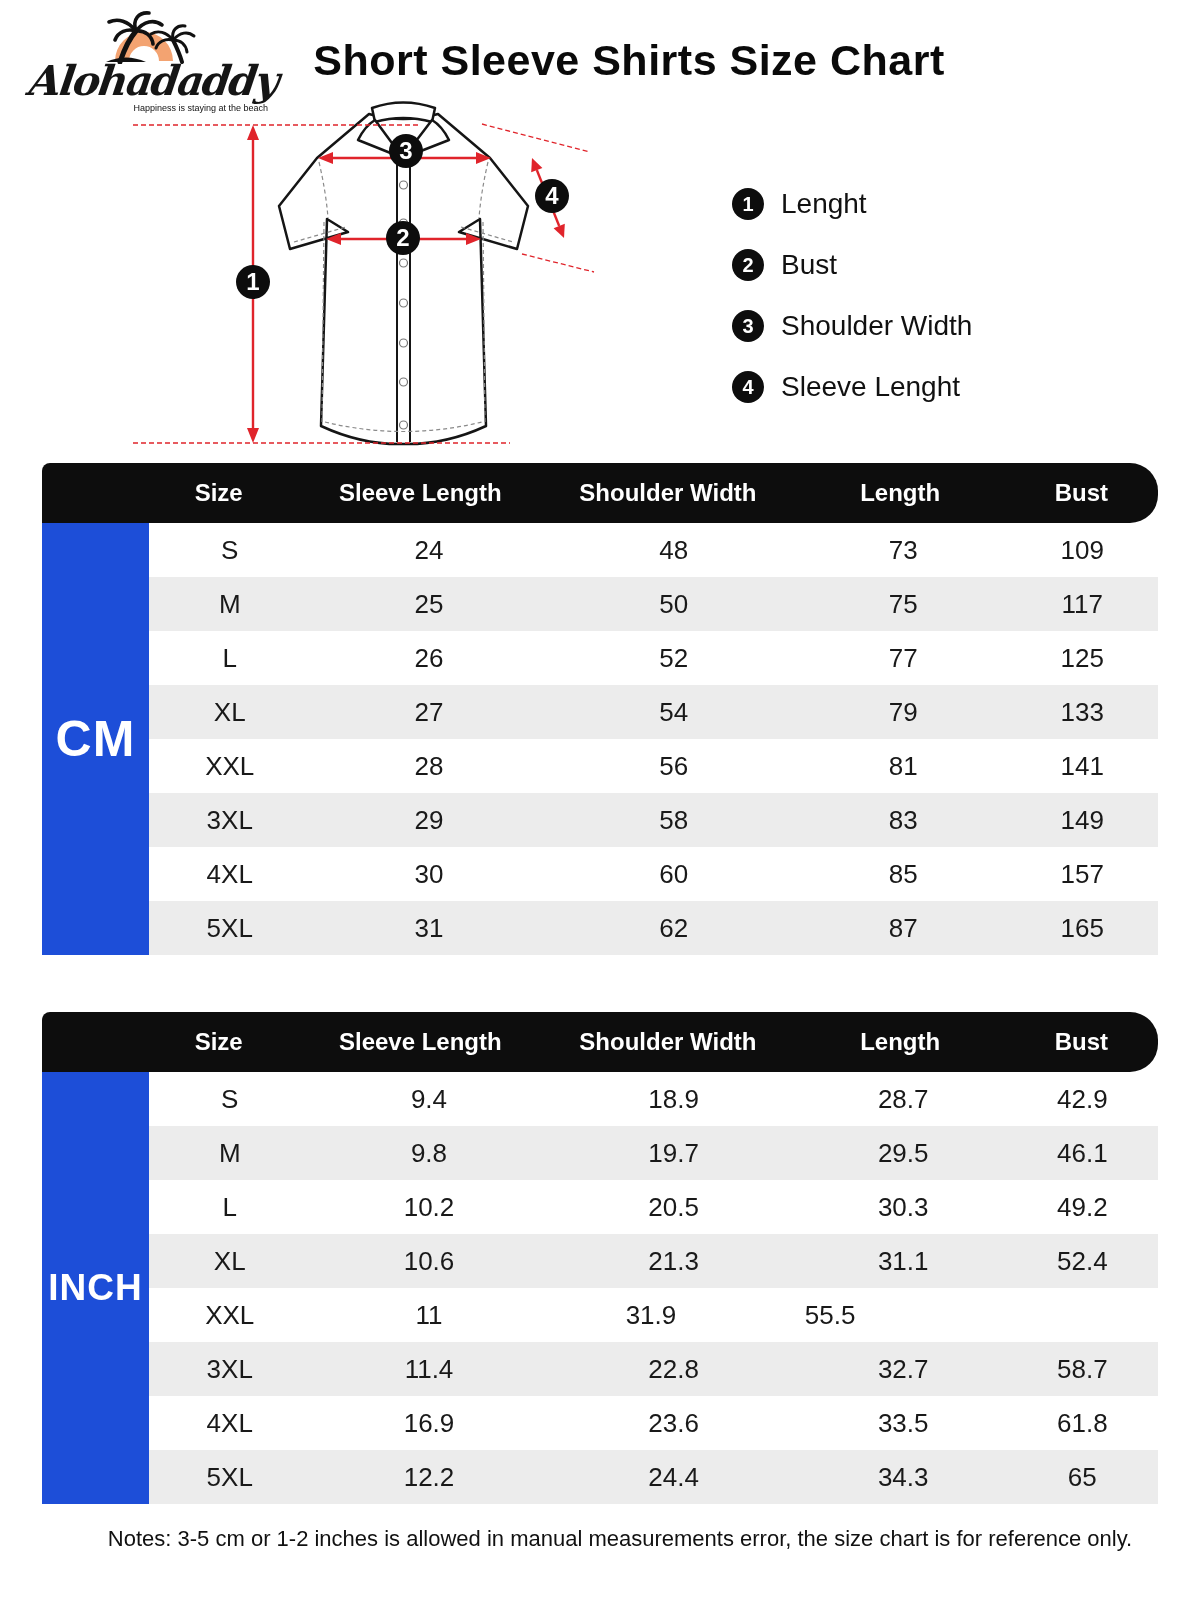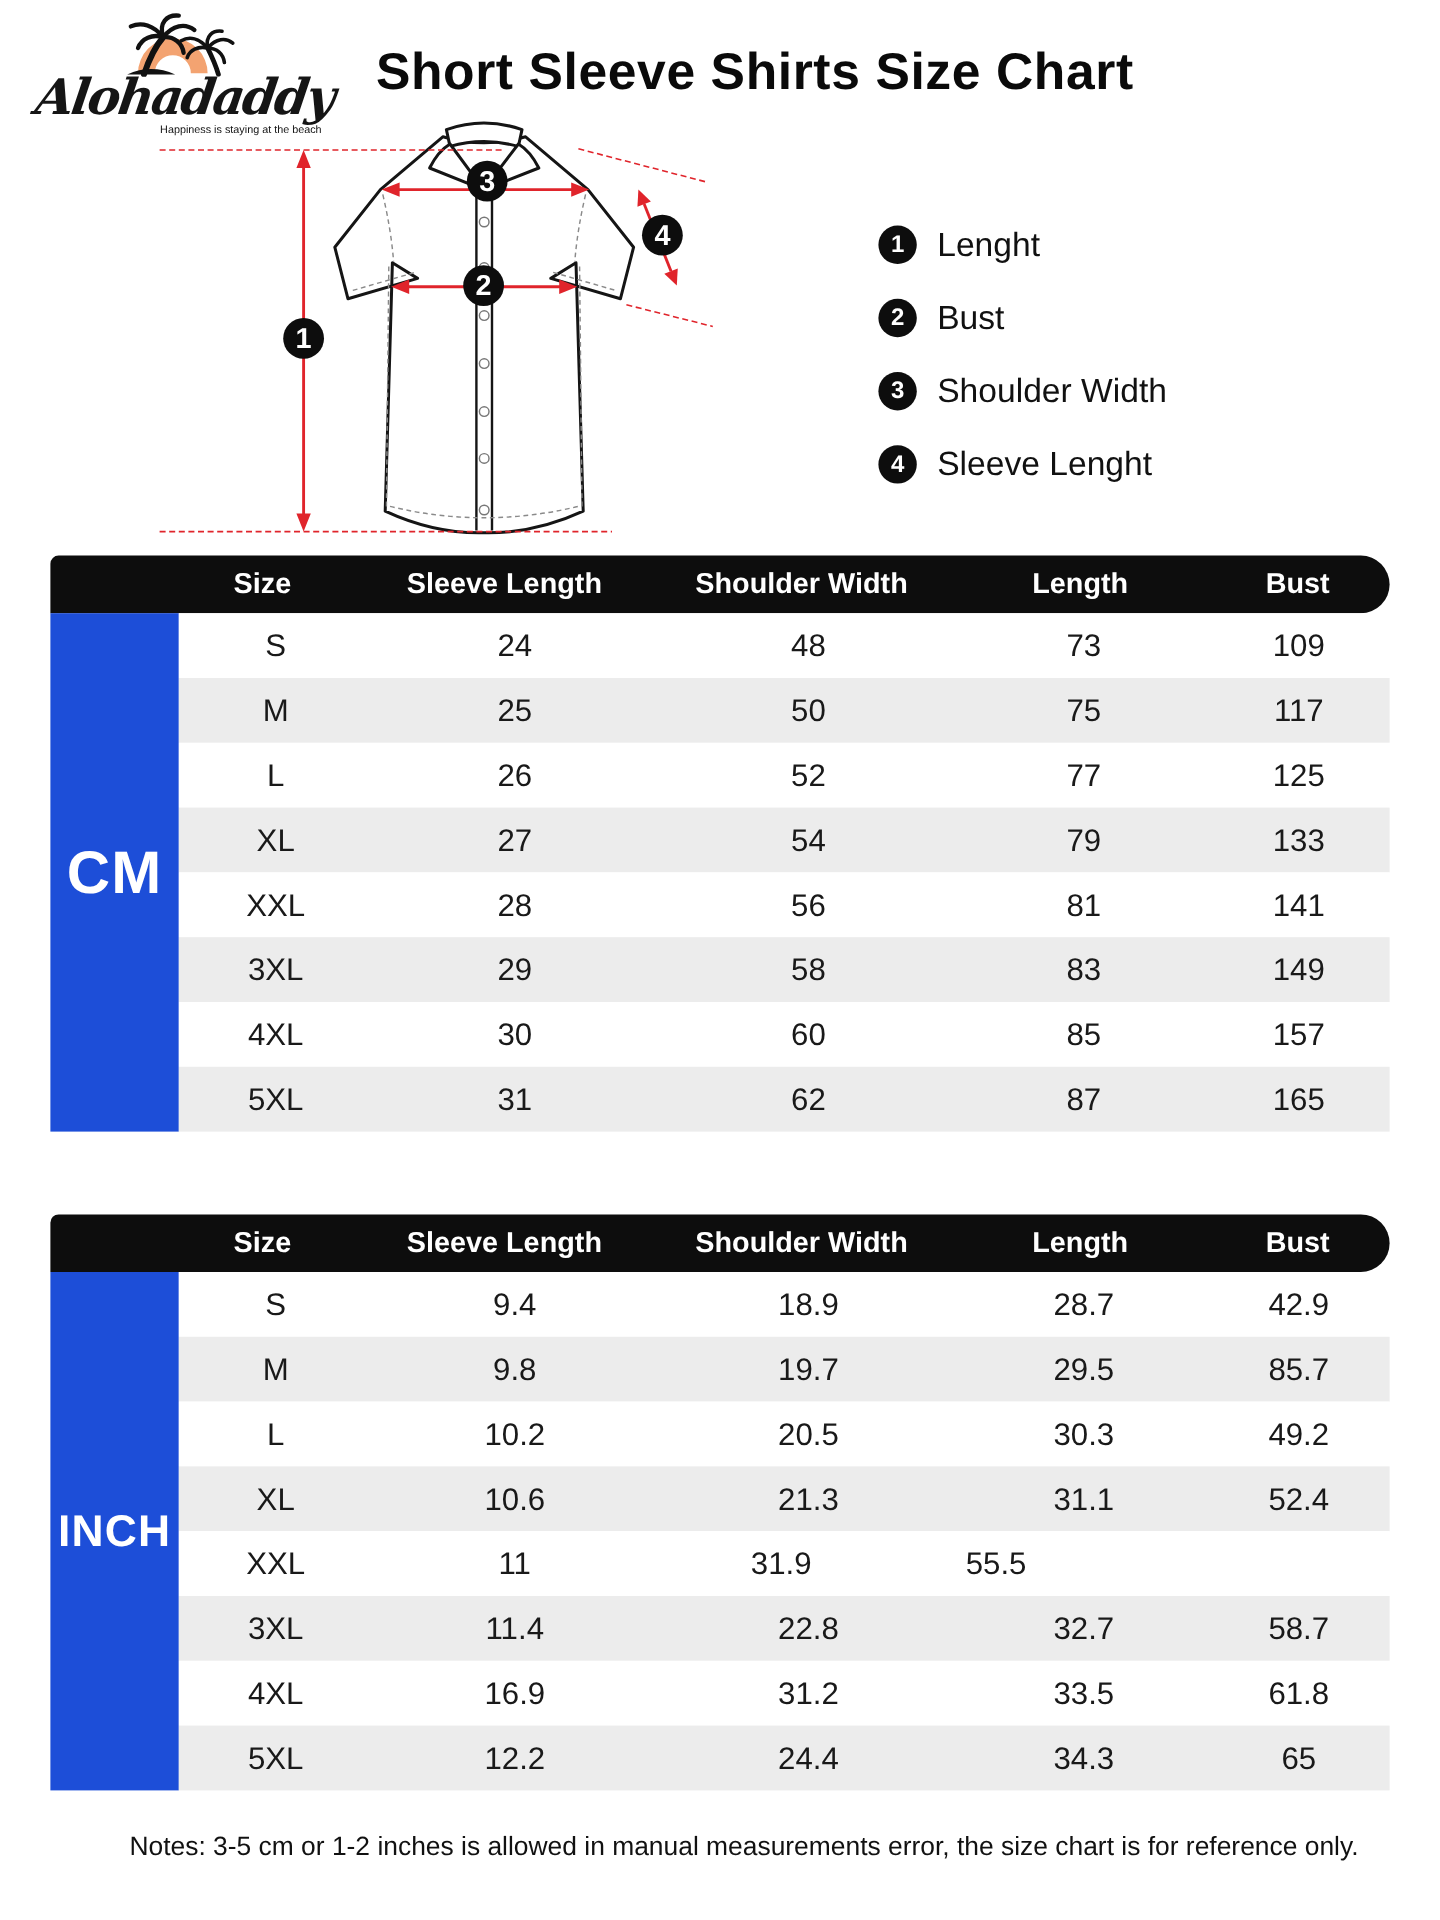--- a/index.html
+++ b/index.html
@@ -24,21 +24,21 @@
   
   .legend{position:absolute;left:732px;top:188px;}
   .legend-item{display:flex;align-items:center;height:32px;margin-bottom:29px;}
   .legend-num{width:32px;height:32px;border-radius:50%;background:#0d0d0d;color:#fff;
               font-size:20px;font-weight:bold;display:flex;align-items:center;
               justify-content:center;margin-right:17px;flex:0 0 32px;}
   .legend-label{font-size:28px;color:#111;white-space:nowrap;}
 
   
   .size-table{position:absolute;left:42px;width:1116px;}
-  .thead{display:flex;align-items:center;height:48px;background:#0d0d0d;
+  .thead{display:flex;align-items:center;height:60px;background:#0d0d0d;
          padding-left:95px;border-radius:8px 28px 28px 0;box-sizing:border-box;}
   .thead .cell{color:#fff;font-weight:bold;font-size:24px;}
   .tbody{display:flex;}
   .unit-label{width:107px;flex:0 0 107px;background:#1d4ed8;color:#fff;font-weight:bold;
               display:flex;align-items:center;justify-content:center;letter-spacing:1px;}
   .rows{flex:1;}
   .trow{display:flex;height:54px;align-items:center;background:#fff;}
   .trow.striped{background:#ececec;}
   .trow .cell{font-size:26px;color:#191919;}
   .cell{text-align:center;box-sizing:border-box;}
@@ -268,21 +268,21 @@
             <div class="cell c1">9.4</div>
             <div class="cell c2">18.9</div>
             <div class="cell c3">28.7</div>
             <div class="cell c4">42.9</div>
           </div>
           <div class="trow striped">
             <div class="cell c0">M</div>
             <div class="cell c1">9.8</div>
             <div class="cell c2">19.7</div>
             <div class="cell c3">29.5</div>
-            <div class="cell c4">85.7</div>
+            <div class="cell c4">46.1</div>
           </div>
           <div class="trow">
             <div class="cell c0">L</div>
             <div class="cell c1">10.2</div>
             <div class="cell c2">20.5</div>
             <div class="cell c3">30.3</div>
             <div class="cell c4">49.2</div>
           </div>
           <div class="trow striped">
             <div class="cell c0">XL</div>
@@ -300,21 +300,21 @@
           <div class="trow striped">
             <div class="cell c0">3XL</div>
             <div class="cell c1">11.4</div>
             <div class="cell c2">22.8</div>
             <div class="cell c3">32.7</div>
             <div class="cell c4">58.7</div>
           </div>
           <div class="trow">
             <div class="cell c0">4XL</div>
             <div class="cell c1">16.9</div>
-            <div class="cell c2">31.2</div>
+            <div class="cell c2">23.6</div>
             <div class="cell c3">33.5</div>
             <div class="cell c4">61.8</div>
           </div>
           <div class="trow striped">
             <div class="cell c0">5XL</div>
             <div class="cell c1">12.2</div>
             <div class="cell c2">24.4</div>
             <div class="cell c3">34.3</div>
             <div class="cell c4">65</div>
           </div>

